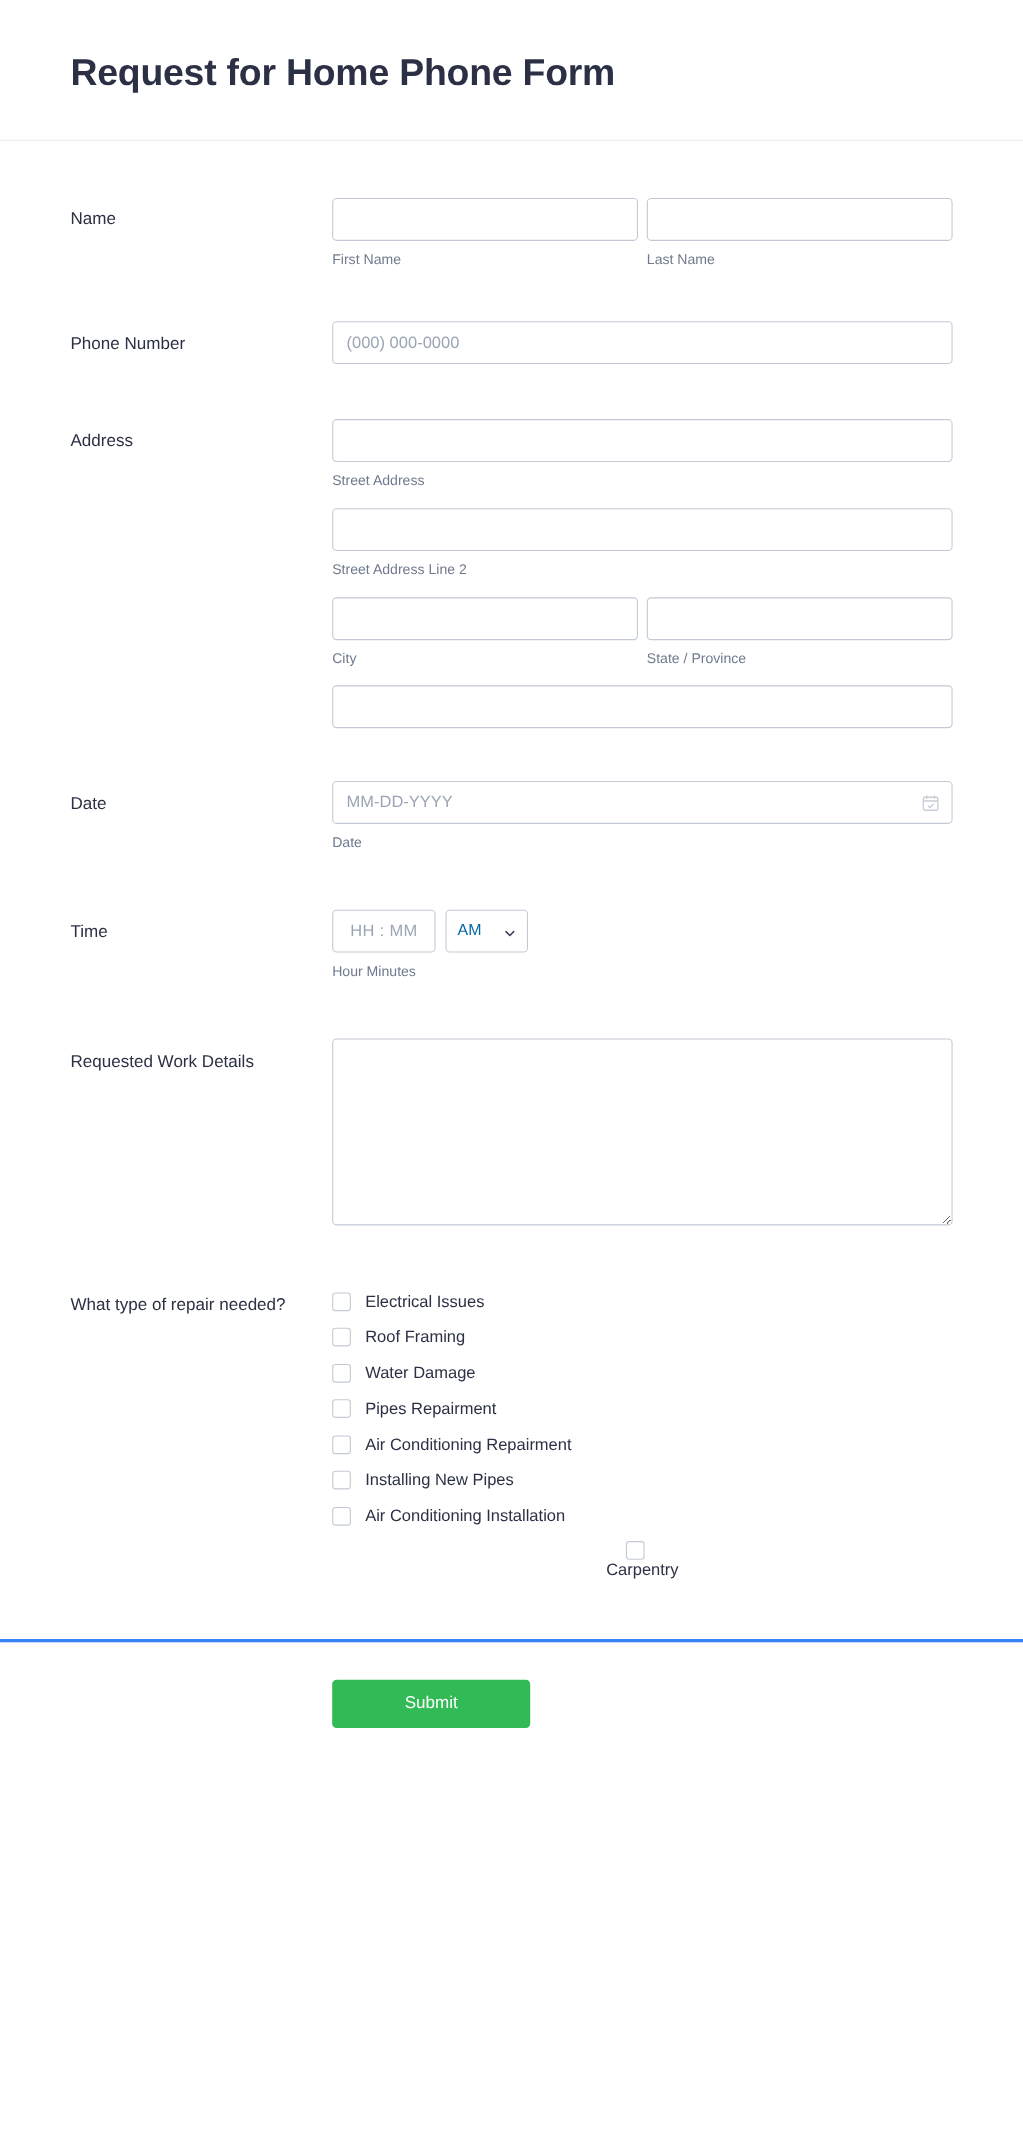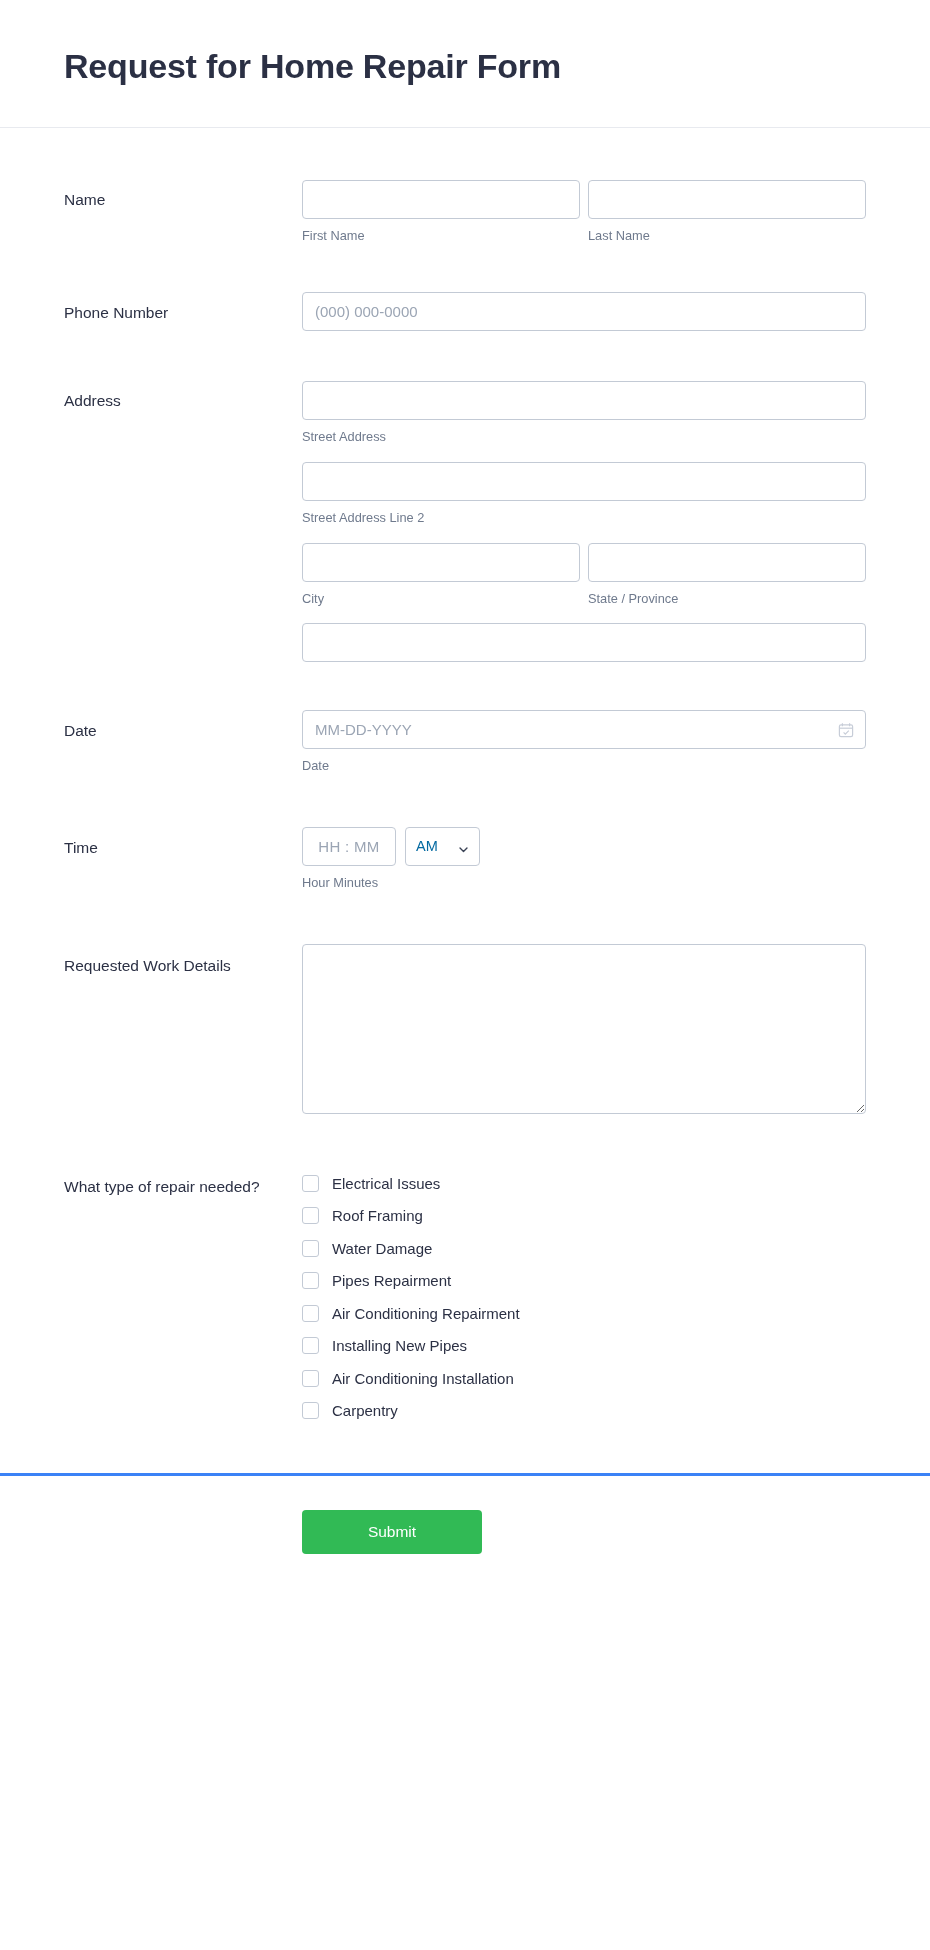--- a/index.html
+++ b/index.html
@@ -181,21 +181,21 @@
   }
 
   
   .cb-list { padding-top: 0px; }
   .cb-item {
     display: flex;
     align-items: center;
     margin-bottom: 13px;
     cursor: pointer;
   }
-  .cb-item:last-child { margin-bottom: 0; }
+  .cb-item:last-child { margin-bottom: 0; flex-direction: column; }
   .cb-box {
     width: 17px;
     height: 17px;
     flex: 0 0 17px;
     border: 1px solid #c3cad5;
     border-radius: 3px;
     background: #ffffff;
     margin-right: 13px;
   }
   .cb-label {
@@ -225,21 +225,21 @@
     cursor: pointer;
     text-align: center;
   }
 </style>
 </head>
 <body>
 
 <div class="form-wrap">
 
   <div class="form-header">
-    <h1 class="form-title">Request for Home Repair Form</h1>
+    <h1 class="form-title">Request for Home Phone Form</h1>
   </div>
 
   <div class="form-body">
 
     <div class="form-row row-name">
       <div class="field-label">Name</div>
       <div class="field-control">
         <div class="two-col">
           <div class="cell">
             <input class="txt" type="text" placeholder="" style="">

